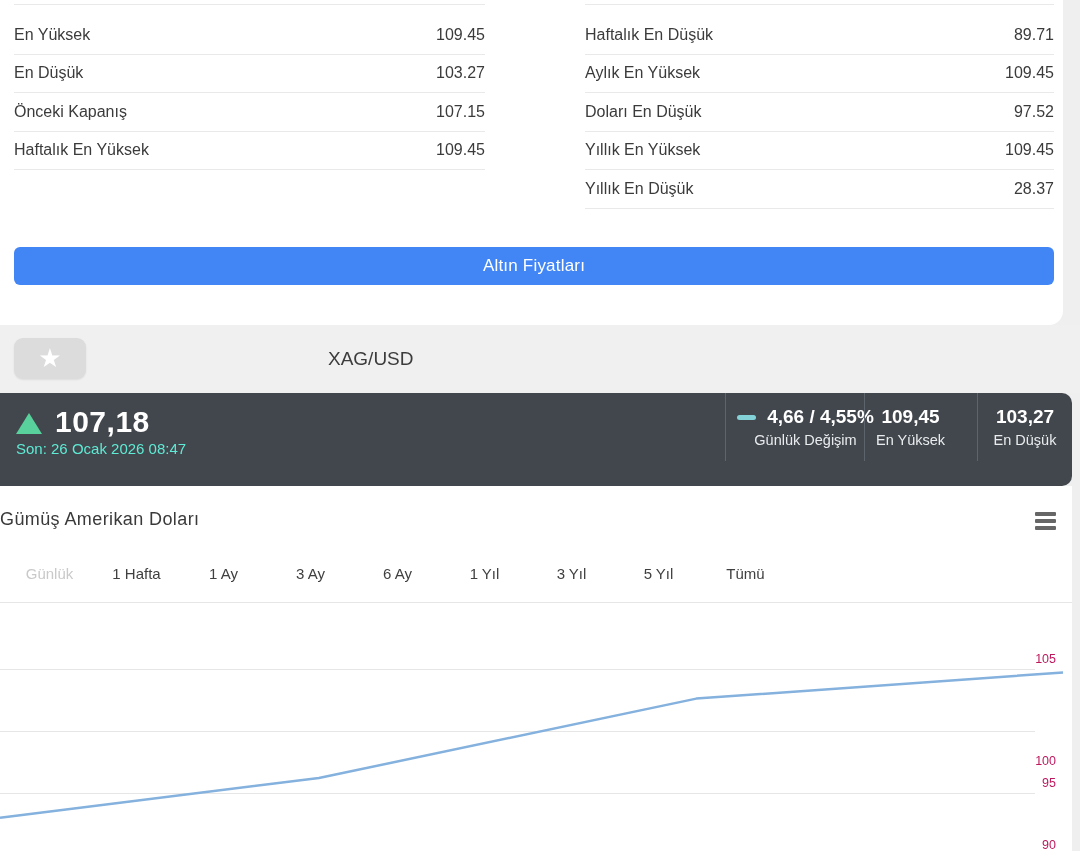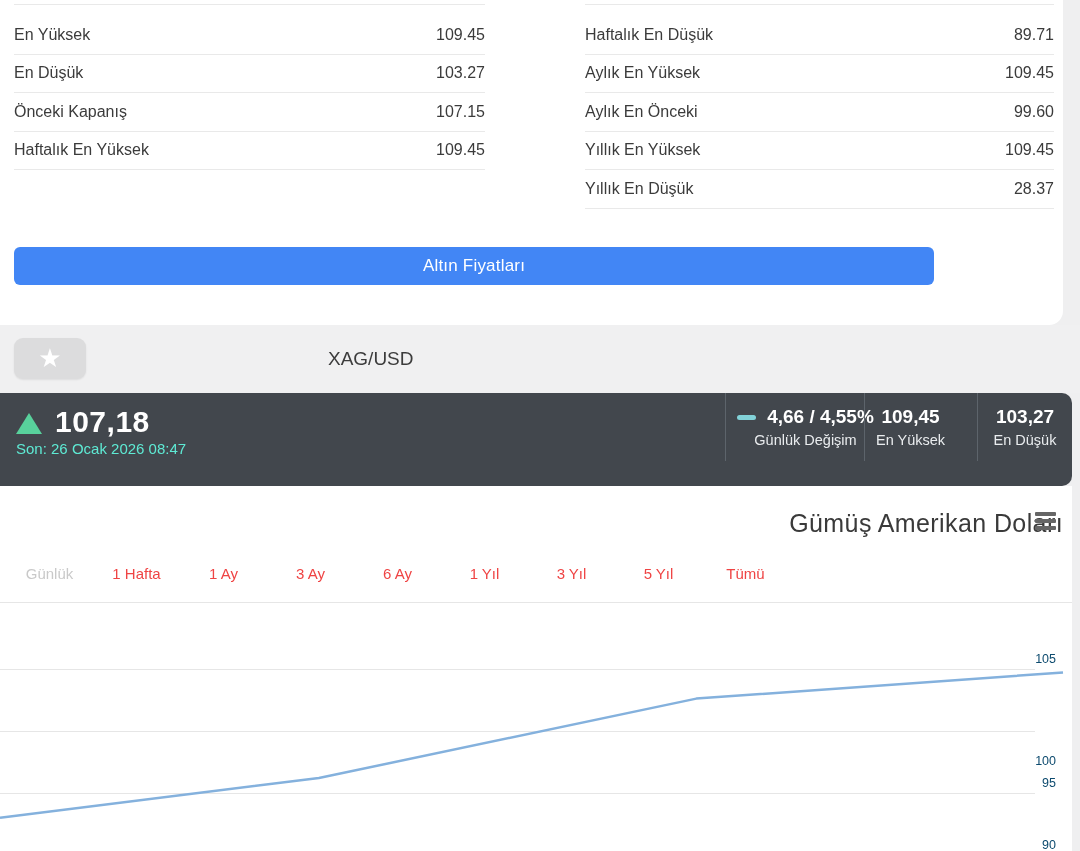--- a/index.html
+++ b/index.html
@@ -25,21 +25,21 @@
     height: 38.5px;
     display: flex; justify-content: space-between; align-items: center;
     border-bottom: 1px solid #e9e9e9;
     font-size: 16px;
   }
   .stat-label { color: #3b3b3b; }
   .stat-value { color: #3b3b3b; }
   
   .gold-btn {
     position: absolute; top: 247px; left: 14px;
-    width: 920px; height: 38px;
+    width: 1040px; height: 38px;
     background: #4286f5; color: #ffffff;
     border: none; border-radius: 6px;
     font-family: "Liberation Sans", sans-serif;
     font-size: 17px; font-weight: 500; letter-spacing: .2px;
     cursor: pointer;
     display: flex; align-items: center; justify-content: center;
   }
   
   .instrument-band {
     position: absolute; top: 325px; left: 0;
@@ -95,49 +95,49 @@
   .value-with-icon { display: flex; align-items: center; }
   .flat-dash { width: 19px; height: 5px; border-radius: 3px; background: #82d2d8; margin-right: 11px; }
   
   .chart-card {
     position: absolute; top: 486px; left: 0;
     width: 1072px; height: 365px;
     background: #ffffff; overflow: hidden;
   }
   .chart-title {
     position: absolute; top: 23px; left: 0; width: 1063px;
-    text-align: right;
-    font-size: 25px; color: #3a3a3a; letter-spacing: .4px;
+    text-align: left;
+    font-size: 18px; color: #3a3a3a; letter-spacing: .4px;
   }
   .chart-menu-btn {
     position: absolute; top: 25px; right: 15px;
     width: 23px; height: 20px;
     background: transparent; border: none; cursor: pointer; padding: 1px;
   }
   .chart-menu-btn span { display: block; width: 21px; height: 4px; background: #666; border-radius: 1px; margin-bottom: 3px; }
   .range-tabs {
     position: absolute; top: 75px; left: 6px;
     display: flex;
   }
   .range-tab {
     width: 87px; text-align: center;
-    font-size: 15px; color: #ef4444; cursor: pointer;
+    font-size: 15px; color: #404040; cursor: pointer;
     padding: 4px 0;
   }
   .range-tab.active { color: #c9c9c9; cursor: default; }
   
   .plot {
     position: absolute; top: 116px; left: 0;
     width: 1072px; height: 249px;
     border-top: 1px solid #e6e6e6;
   }
   .gridline { position: absolute; left: 0; width: 1035px; height: 1px; background: #e6e6e6; }
   .ytick-label {
     position: absolute; width: 34px; text-align: right;
-    font-size: 12.5px; color: #0c4a6e;
+    font-size: 12.5px; color: #be185d;
   }
   .plot svg { position: absolute; top: 0; left: 0; }
 </style>
 </head>
 <body>
 
 <div class="stats-card">
   <div class="stats-col left">
     <div class="stat-row">
       <span class="stat-label">En Yüksek</span>
@@ -159,22 +159,22 @@
   <div class="stats-col right">
     <div class="stat-row">
       <span class="stat-label">Haftalık En Düşük</span>
       <span class="stat-value">89.71</span>
     </div>
     <div class="stat-row">
       <span class="stat-label">Aylık En Yüksek</span>
       <span class="stat-value">109.45</span>
     </div>
     <div class="stat-row">
-      <span class="stat-label">Aylık En Önceki</span>
-      <span class="stat-value">99.60</span>
+      <span class="stat-label">Doları En Düşük</span>
+      <span class="stat-value">97.52</span>
     </div>
     <div class="stat-row">
       <span class="stat-label">Yıllık En Yüksek</span>
       <span class="stat-value">109.45</span>
     </div>
     <div class="stat-row">
       <span class="stat-label">Yıllık En Düşük</span>
       <span class="stat-value">28.37</span>
     </div>
   </div>

